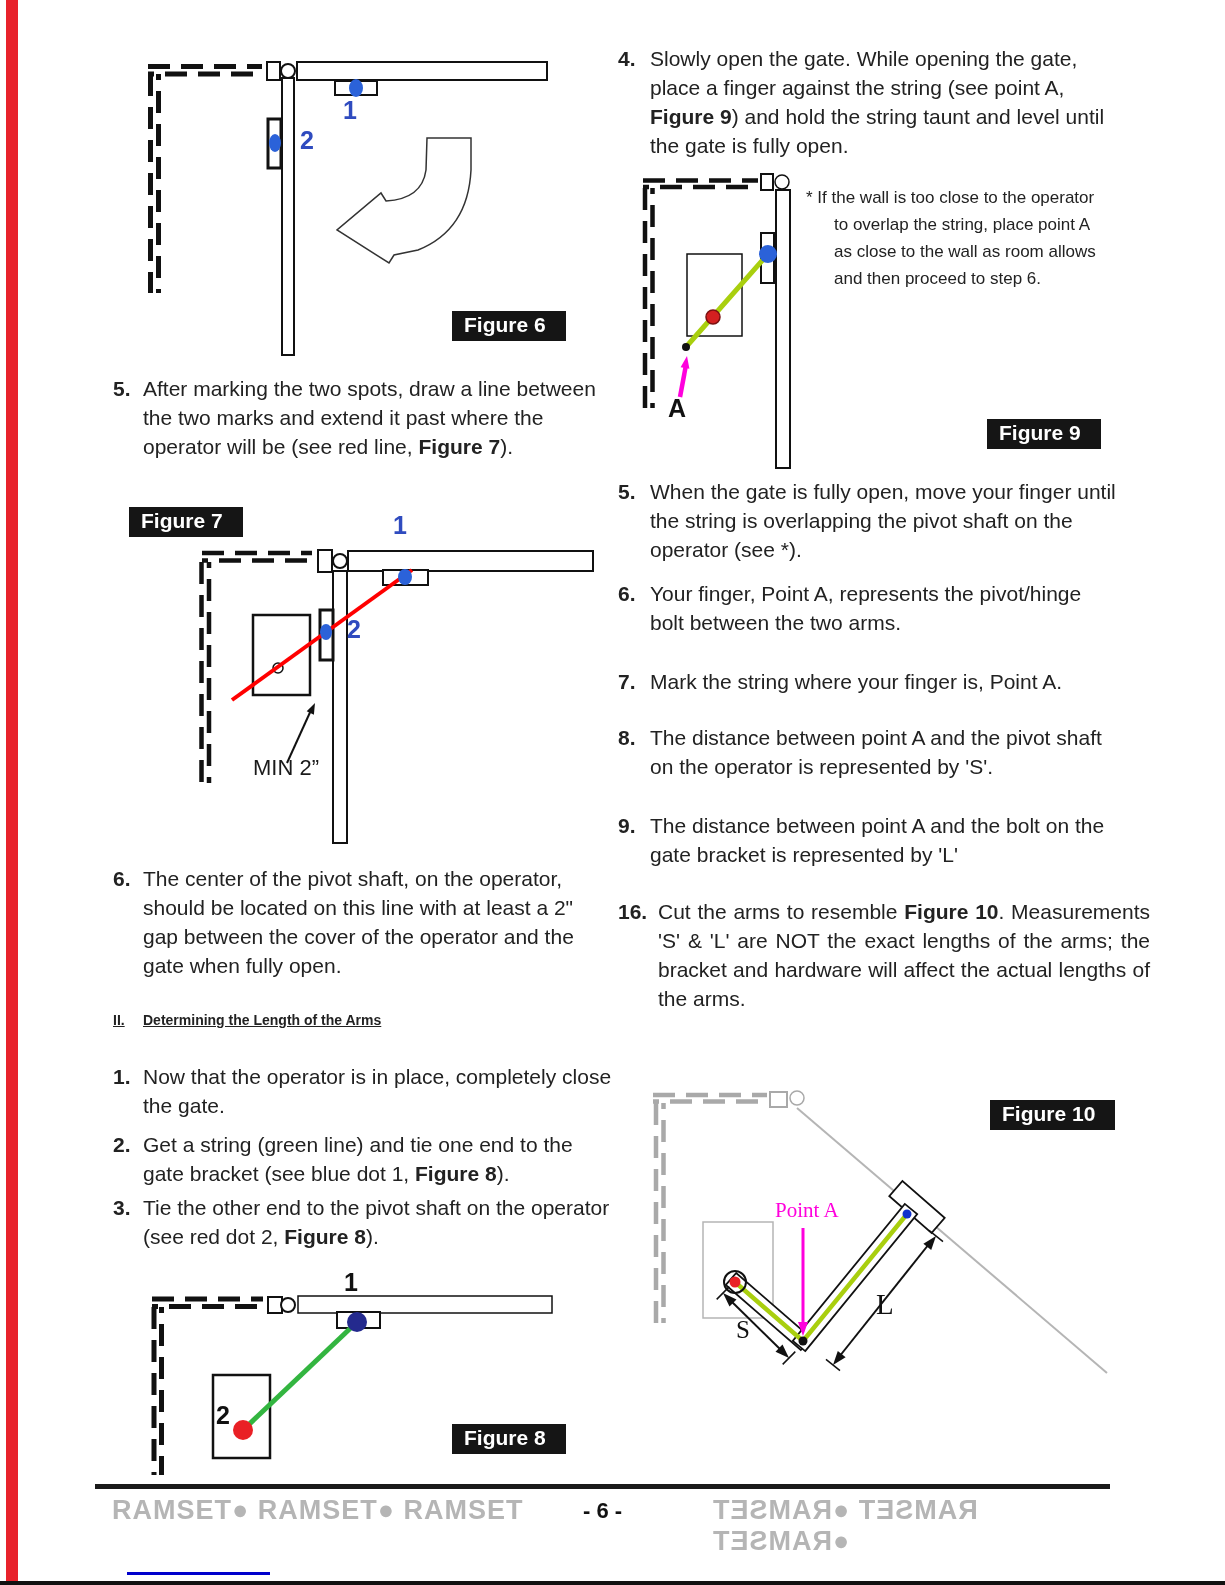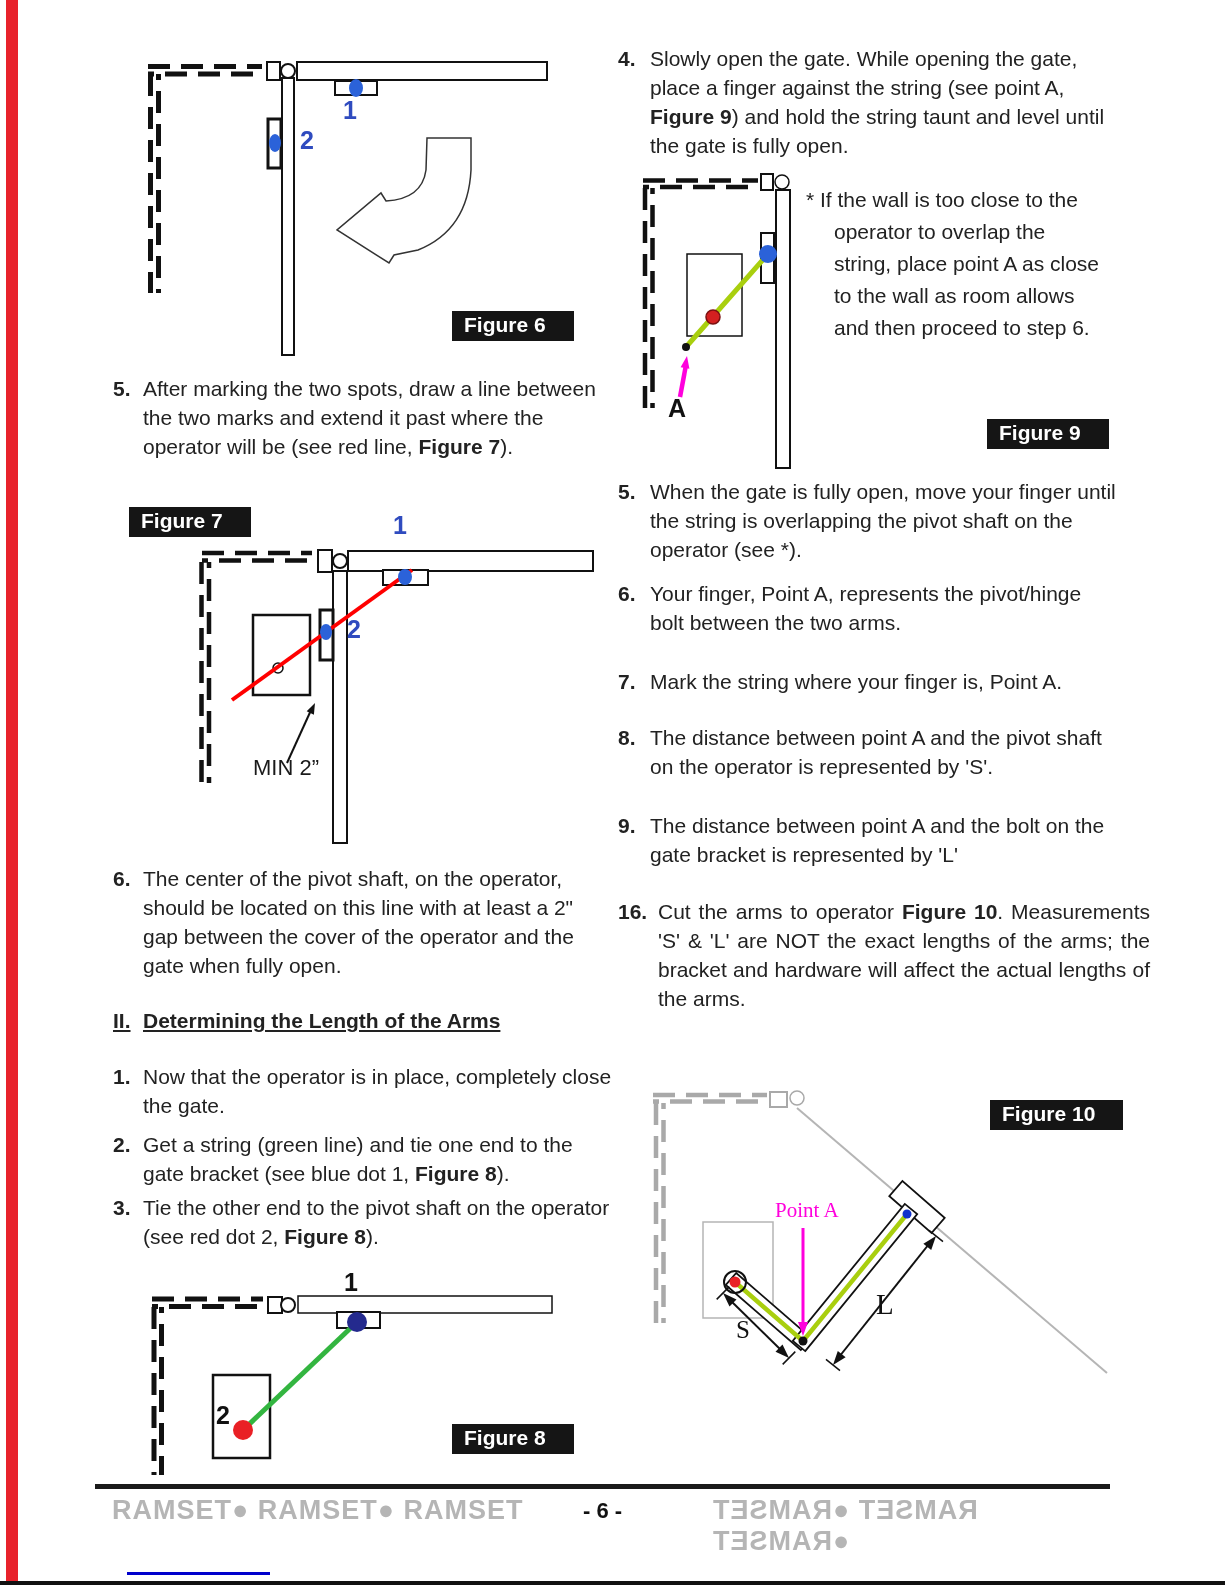--- a/index.html
+++ b/index.html
@@ -3,29 +3,29 @@
 <meta charset="utf-8">
 <style>
   html,body{margin:0;padding:0;background:#fff;}
   .page{position:relative;width:1225px;height:1585px;background:#ffffff;overflow:hidden;
         font-family:"Liberation Sans",sans-serif;color:#222;}
   .abs{position:absolute;}
   .item{position:absolute;font-size:21px;line-height:29px;}
   .item .num{position:absolute;left:0;top:0;font-weight:700;}
   .item .body{display:block;}
   .figlabel{position:absolute;background:#151515;color:#fff;font-weight:700;font-size:21px;
-            padding:2px 28px 4px 12px;line-height:24px;}
+            padding:2px 20px 4px 12px;line-height:24px;}
   .bluenum{position:absolute;color:#2f4bbf;font-weight:700;font-size:25px;line-height:25px;}
   .blacknum{position:absolute;color:#111;font-weight:700;font-size:25px;line-height:25px;}
   .fig{position:absolute;}
   .fig svg{position:absolute;left:0;top:0;}
-  .sechead{position:absolute;font-size:21px;line-height:29px;font-weight:700;}
+  .sechead{position:absolute;font-size:14px;line-height:29px;font-weight:700;}
   .sechead .num{position:absolute;left:0;top:0;text-decoration:underline;}
   .sechead .ttl{display:block;text-decoration:underline;}
-  .note{position:absolute;font-size:21px;line-height:32px;padding-left:28px;text-indent:-28px;}
+  .note{position:absolute;font-size:17px;line-height:27px;padding-left:28px;text-indent:-28px;}
   .minlabel{position:absolute;font-size:22px;color:#1a1a1a;}
   .serif{font-family:"Liberation Serif",serif;}
   .footer-brand{position:absolute;color:#b5b5b5;font-weight:700;font-size:27px;letter-spacing:1px;}
   .mirror{display:inline-block;transform:scaleX(-1);}
   .pagenum{position:absolute;color:#111;font-weight:700;font-size:22px;}
   .redstripe{position:absolute;left:6px;top:0;width:12px;height:1585px;background:#e8222b;}
   .footrule{position:absolute;left:95px;top:1484px;width:1015px;height:5px;background:#1a1a1a;}
   .bottomrule{position:absolute;left:0;top:1581px;width:1225px;height:4px;background:#111;}
   .bluelink{position:absolute;left:127px;top:1572px;width:143px;height:3px;background:#0000cc;}
   .justify{text-align:justify;}
@@ -175,21 +175,21 @@
   <div class="item" style="left:618px;top:723px;width:470px;padding-left:32px;">
     <span class="num">8.</span>
     <span class="body"><span>The distance between point A and the pivot shaft on the operator is represented by 'S'.</span></span>
   </div>
   <div class="item" style="left:618px;top:811px;width:470px;padding-left:32px;">
     <span class="num">9.</span>
     <span class="body"><span>The distance between point A and the bolt on the gate bracket is represented by 'L'</span></span>
   </div>
   <div class="item justify" style="left:618px;top:897px;width:492px;padding-left:40px;">
     <span class="num">16.</span>
-    <span class="body"><span>Cut the arms to operator </span><span style="font-weight: 700;">Figure 10</span><span>. Measurements 'S' &amp; 'L' are NOT the exact lengths of the arms; the bracket and hardware will affect the actual lengths of the arms.</span></span>
+    <span class="body"><span>Cut the arms to resemble </span><span style="font-weight: 700;">Figure 10</span><span>. Measurements 'S' &amp; 'L' are NOT the exact lengths of the arms; the bracket and hardware will affect the actual lengths of the arms.</span></span>
   </div>
 
   <div class="fig" style="left:630px;top:1070px;width:490px;height:330px;">
     <svg width="490" height="330" viewBox="0 0 490 330">
       <line x1="23" y1="25" x2="137" y2="25" stroke="#a9a9a9" stroke-width="4.5" stroke-dasharray="22 11"></line>
       <line x1="23" y1="31.5" x2="137" y2="31.5" stroke="#a9a9a9" stroke-width="4.5" stroke-dasharray="22 11" stroke-dashoffset="16"></line>
       <line x1="26" y1="33" x2="26" y2="253" stroke="#a9a9a9" stroke-width="4.5" stroke-dasharray="22 11"></line>
       <line x1="33.5" y1="33" x2="33.5" y2="253" stroke="#a9a9a9" stroke-width="4.5" stroke-dasharray="22 11" stroke-dashoffset="16"></line>
       <rect x="140" y="22" width="17" height="15" fill="#fff" stroke="#a9a9a9" stroke-width="2"></rect>
       <circle cx="167" cy="28" r="7" fill="#fff" stroke="#a9a9a9" stroke-width="1.5"></circle>

